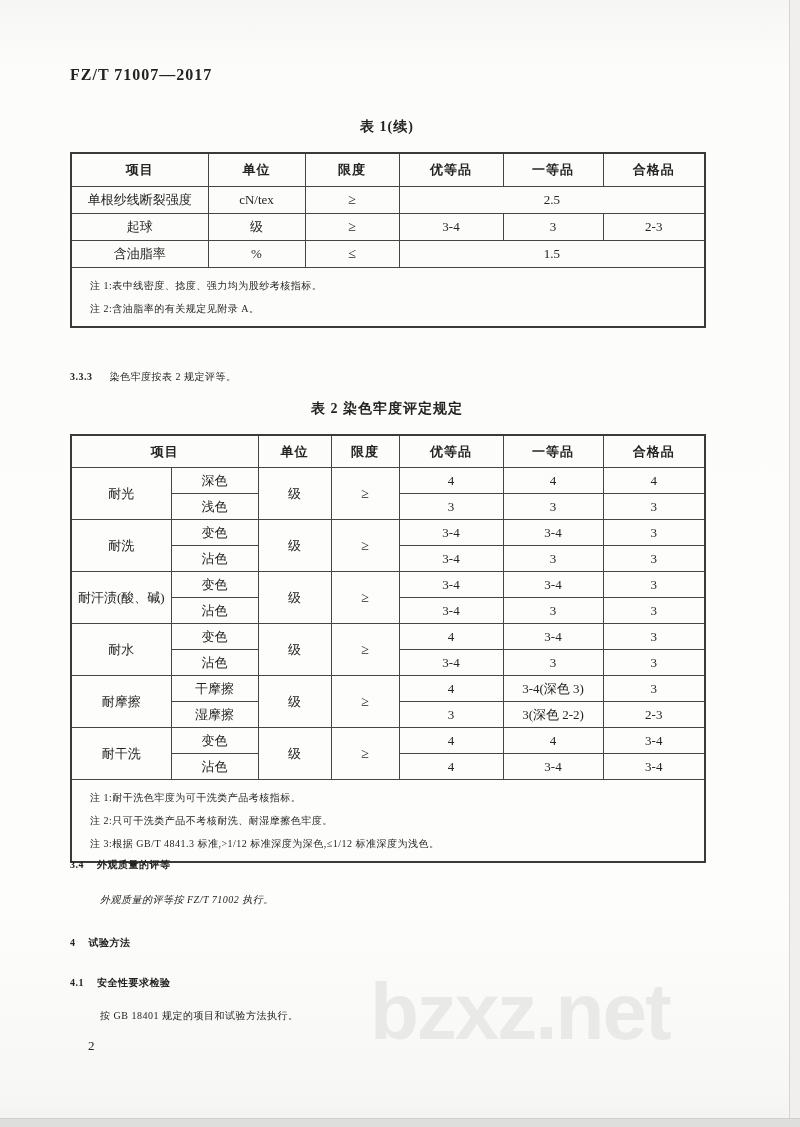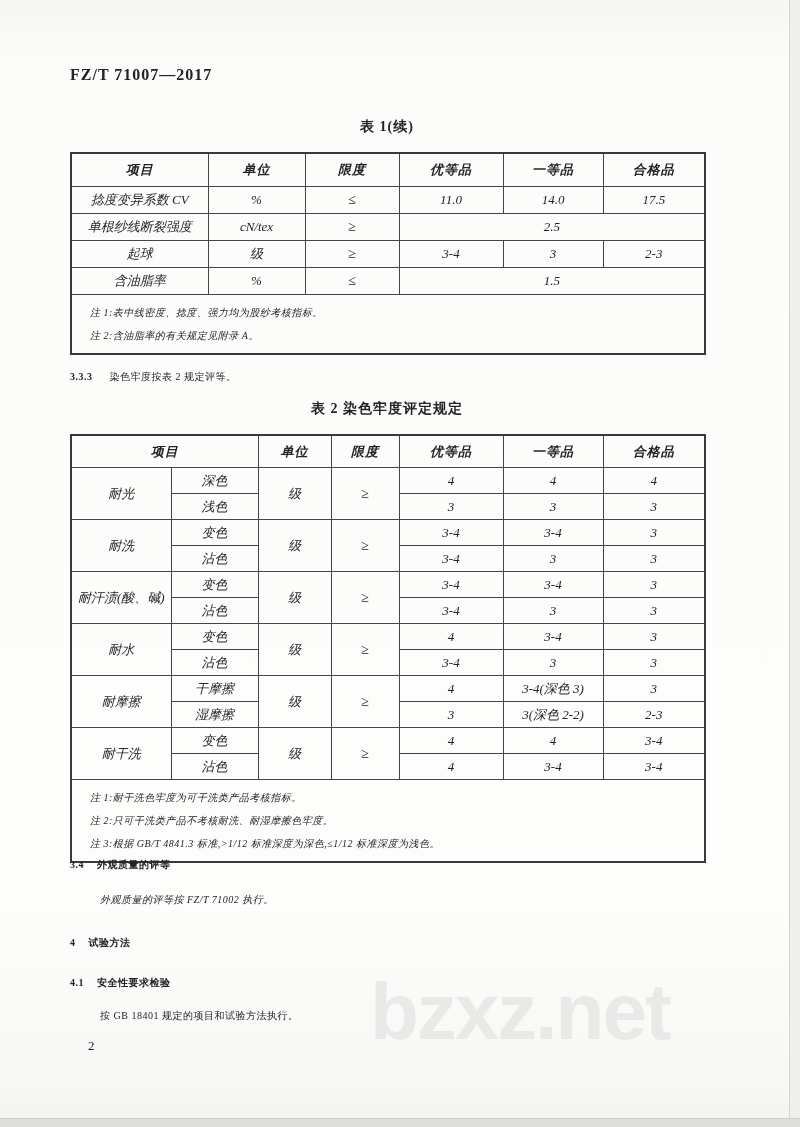--- a/index.html
+++ b/index.html
@@ -28,21 +28,21 @@
     font-size:16px;font-weight:bold;letter-spacing:1px;
   }
   .tcaption{
     position:absolute;left:70px;width:634px;text-align:center;
     font-size:14px;font-weight:bold;letter-spacing:1px;
   }
   .t1cap{top:118px;}
   .t2cap{top:400px;}
   table{
     position:absolute;left:70px;border-collapse:collapse;table-layout:fixed;
-    font-size:13px;color:#242424;font-style:italic;
+    font-size:13px;color:#242424;
   }
   .t1{top:152px;width:634px;}
   .t2{top:434px;width:634px;}
   th,td{
     border:1px solid #454545;text-align:center;vertical-align:middle;
     padding:0;overflow:hidden;
   }
   table{border:2px solid #3a3a3a;}
   thead th{height:32px;font-weight:bold;font-size:13px;letter-spacing:1px;}
   .t2 thead th{height:31px;}
@@ -96,28 +96,20 @@
         <th>项目</th>
         <th>单位</th>
         <th>限度</th>
         <th>优等品</th>
         <th>一等品</th>
         <th>合格品</th>
       </tr>
     </thead>
     <tbody>
       <tr>
-        <td>捻度变异系数 CV</td>
-        <td>%</td>
-        <td class="sym">≤</td>
-        <td>11.0</td>
-        <td>14.0</td>
-        <td>17.5</td>
-      </tr>
-      <tr>
         <td>单根纱线断裂强度</td>
         <td>cN/tex</td>
         <td class="sym">≥</td>
         <td colspan="3">2.5</td>
       </tr>
       <tr>
         <td>起球</td>
         <td>级</td>
         <td class="sym">≥</td>
         <td>3-4</td>

